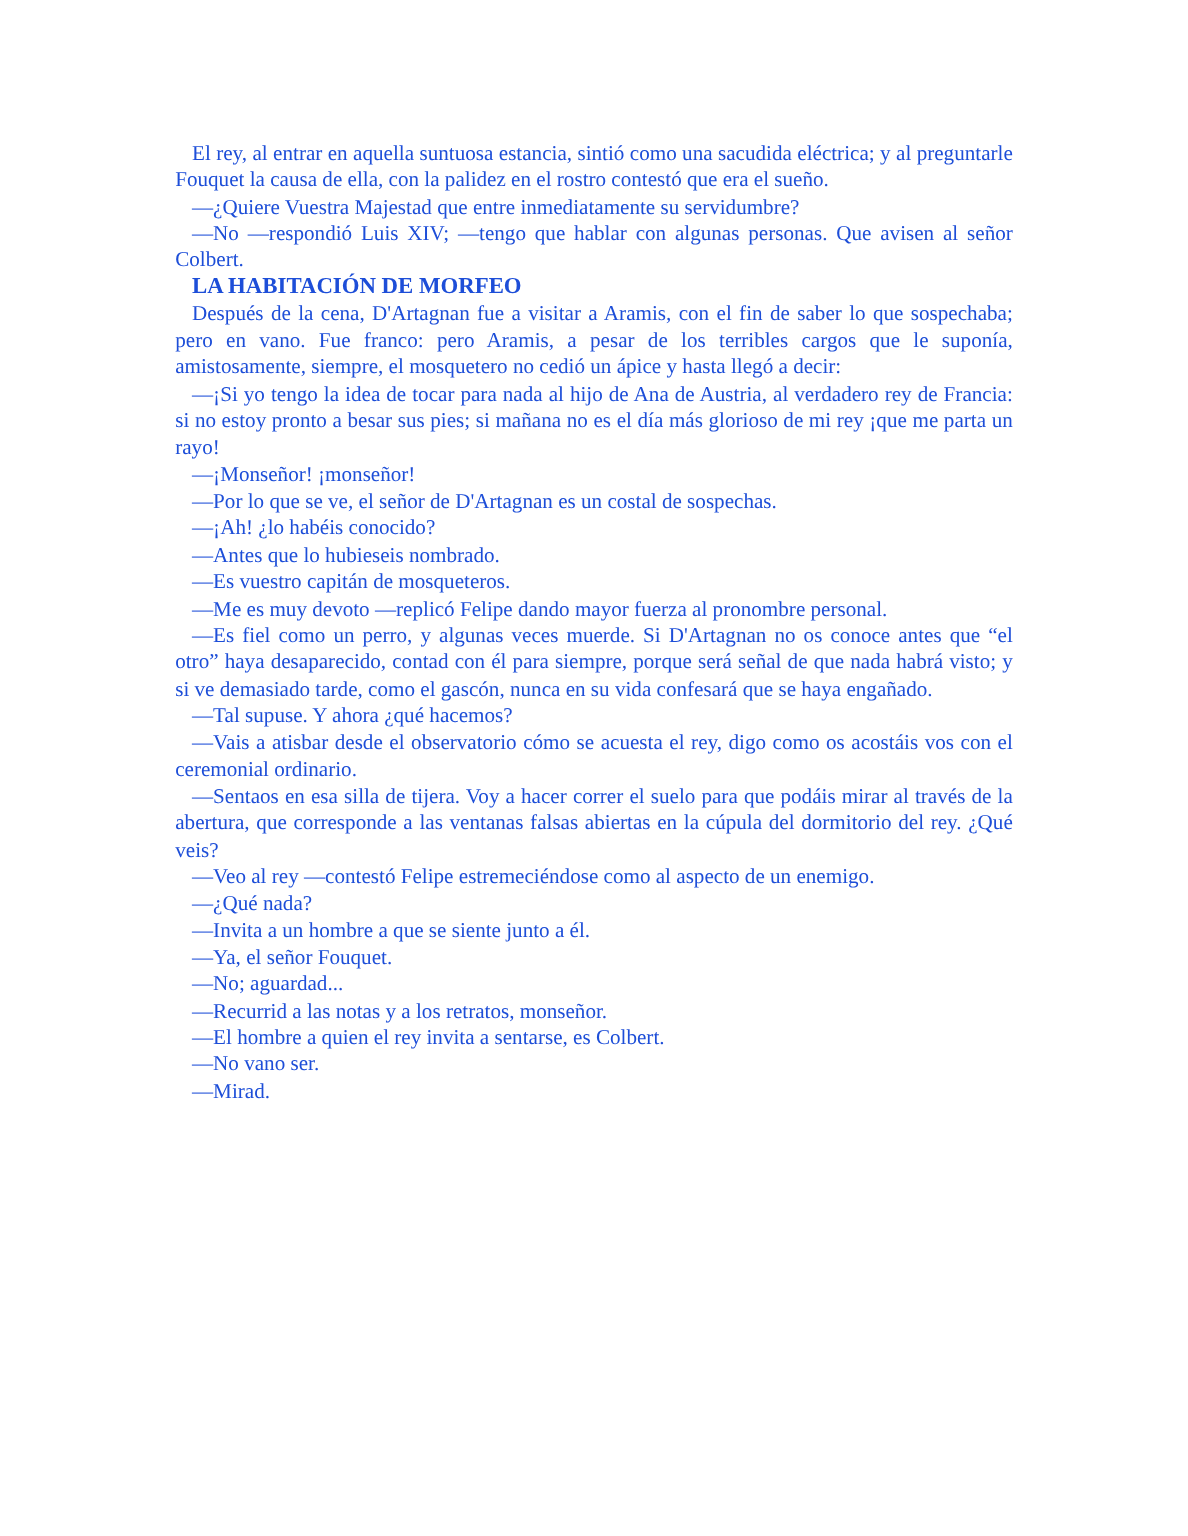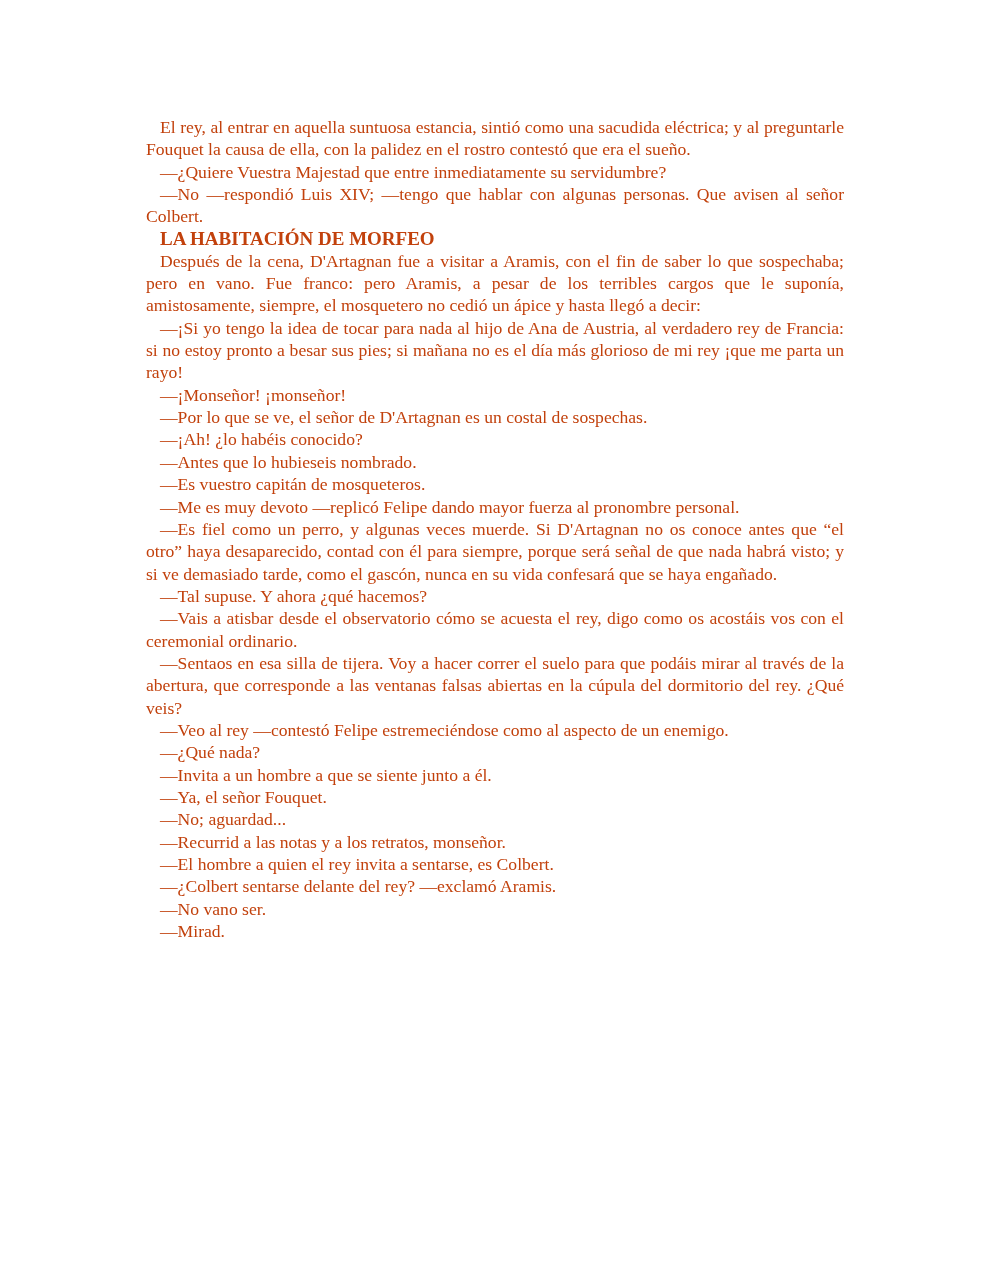--- a/index.html
+++ b/index.html
@@ -5,21 +5,21 @@
   html, body { margin: 0; padding: 0; background: #ffffff; }
   body { width: 990px; height: 1280px; position: relative; overflow: hidden; }
   .page {
     position: absolute;
     left: 146px;
     top: 116px;
     width: 698px;
     font-family: "Liberation Serif", serif;
     font-size: 17.6px;
     line-height: 22.35px;
-    color: #c2410c;
+    color: #1d4ed8;
   }
   .page p {
     margin: 0;
     text-indent: 14px;
     text-align: justify;
     hyphens: manual;
   }
   .heading {
     font-weight: bold;
     text-align: center;
@@ -51,16 +51,15 @@
   <p>—Tal supuse. Y ahora ¿qué hacemos?</p>
   <p>—Vais a atisbar desde el observatorio cómo se acuesta el rey, digo como os acostáis vos con el ceremonial ordinario.</p>
   <p>—Sentaos en esa silla de tijera. Voy a hacer correr el suelo para que podáis mirar al través de la abertura, que corresponde a las ventanas falsas abiertas en la cúpula del dor­mitorio del rey. ¿Qué veis?</p>
   <p>—Veo al rey —contestó Felipe estremeciéndose como al aspecto de un enemigo.</p>
   <p>—¿Qué nada?</p>
   <p>—Invita a un hombre a que se siente junto a él.</p>
   <p>—Ya, el señor Fouquet.</p>
   <p>—No; aguardad...</p>
   <p>—Recurrid a las notas y a los retratos, monseñor.</p>
   <p>—El hombre a quien el rey invita a sentarse, es Colbert.</p>
-  <p>—¿Colbert sentarse delante del rey? —exclamó Aramis.</p>
   <p>—No vano ser.</p>
   <p>—Mirad.</p>
 </div>
 
 </body></html>

